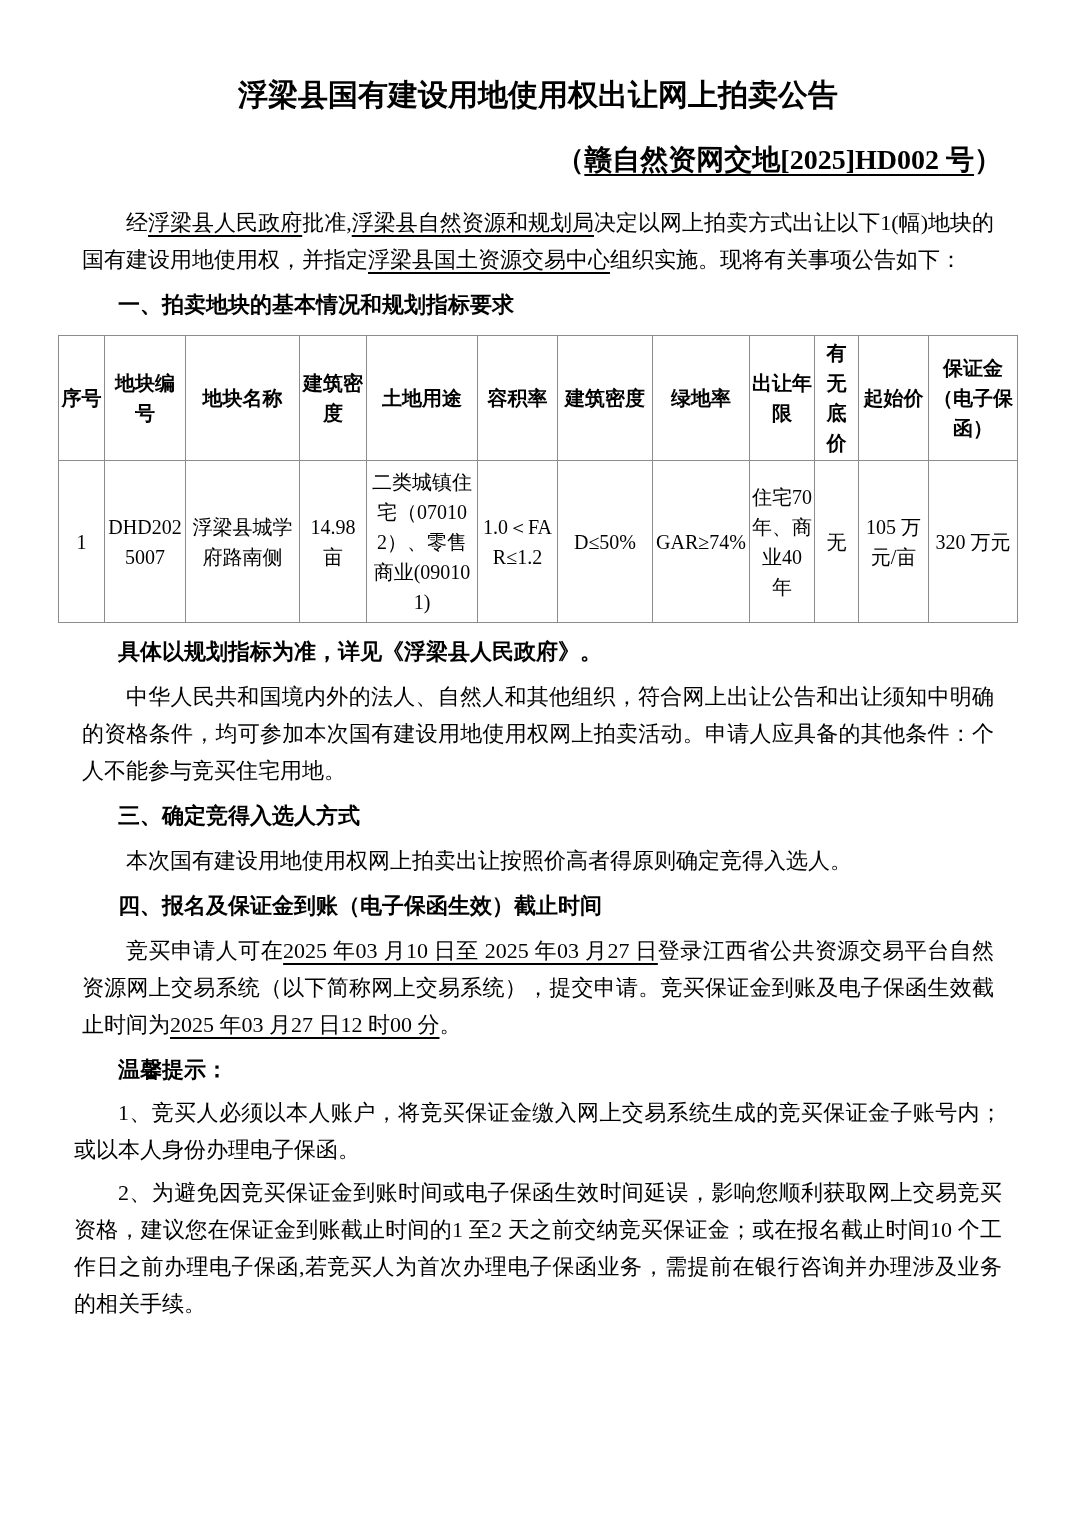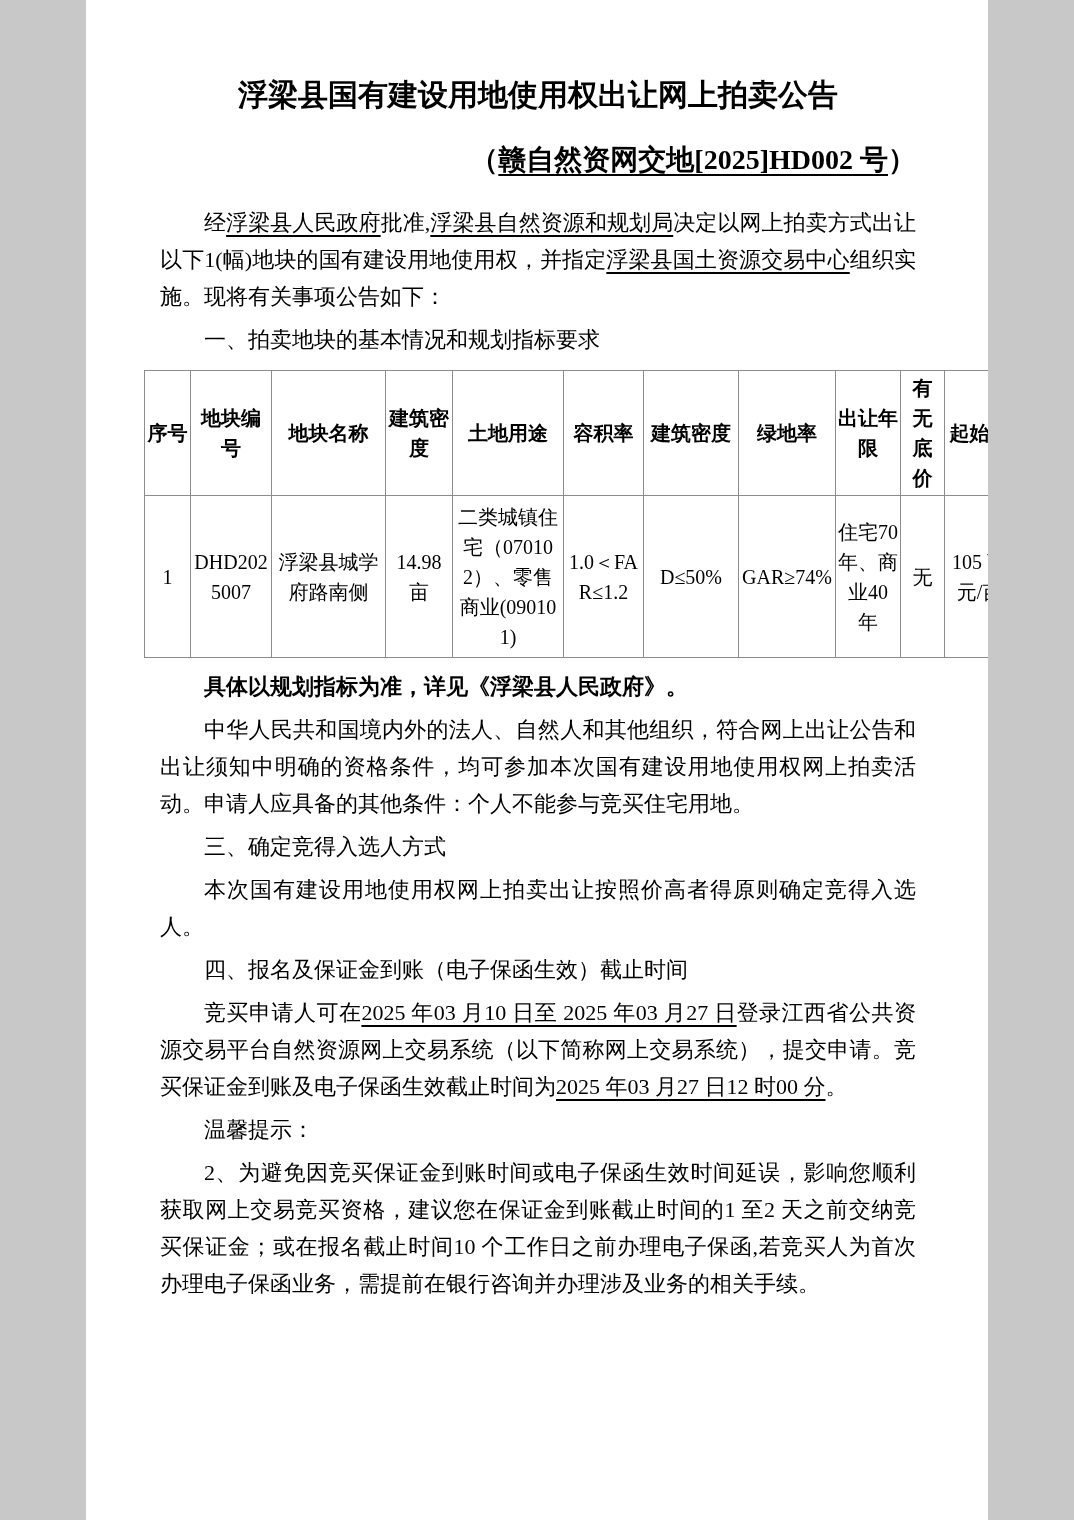--- a/index.html
+++ b/index.html
@@ -1,36 +1,36 @@
 <!DOCTYPE html>
 <html><head>
 <meta charset="utf-8">
 <style>
   html,body{margin:0;padding:0;background:#c8c8c8;}
   .page{
-    width:902px;height:1520px;background:#ffffff;margin:0 auto;
+    width:1074px;height:1520px;background:#ffffff;margin:0 auto;
     font-family:"Liberation Serif","DejaVu Serif",serif;color:#000;
     box-sizing:border-box;overflow:hidden;
   }
   .content{
     padding:74px 72px 0 74px;
     font-size:22px;line-height:37px;text-align:justify;
   }
   .doc-title{
     font-size:30px;font-weight:bold;text-align:center;text-indent:0;
     line-height:42px;margin:0 0 24px 0;
   }
   .doc-number{
     font-size:28px;font-weight:bold;text-align:right;text-indent:0;
     line-height:40px;margin:0 0 24px 0;
   }
-  .para{margin:0;text-indent:44px;}
-  .sec-heading{font-weight:normal;text-indent:44px;margin:6px 0 6px 0;}
+  .para{margin:8px;text-indent:44px;}
+  .sec-heading{font-weight:bold;text-indent:44px;margin:6px 0 6px 0;}
   .bold-note{font-weight:bold;text-indent:44px;margin:4px 0 6px 0;}
-  .tips-heading{font-weight:normal;text-indent:44px;margin:6px 0 0 0;}
+  .tips-heading{font-weight:bold;text-indent:44px;margin:6px 0 0 0;}
   .tip{text-indent:44px;margin:6px 0 0 0;}
   .u{
     text-decoration:underline;
     text-decoration-thickness:1.5px;
     text-underline-offset:5px;
   }
   .tbl-wrap{margin:12px 0 10px -16px;}
   table.parcel{
     border-collapse:collapse;table-layout:fixed;width:959px;
     font-size:20px;line-height:30px;text-align:center;
@@ -109,16 +109,17 @@
 
     <p class="para">中华人民共和国境内外的法人、自然人和其他组织，符合网上出让公告和出让须知中明确的资格条件，均可参加本次国有建设用地使用权网上拍卖活动。申请人应具备的其他条件：个人不能参与竞买住宅用地。</p>
 
     <div class="sec-heading">三、确定竞得入选人方式</div>
     <p class="para">本次国有建设用地使用权网上拍卖出让按照价高者得原则确定竞得入选人。</p>
 
     <div class="sec-heading">四、报名及保证金到账（电子保函生效）截止时间</div>
     <p class="para"><span>竞买申请人可在</span><span class="u">2025 年03 月10 日至 2025 年03 月27 日</span><span>登录江西省公共资源交易平台自然资源网上交易系统（以下简称网上交易系统），提交申请。竞买保证金到账及电子保函生效截止时间为</span><span class="u">2025 年03 月27 日12 时00 分</span><span>。</span></p>
 
     <div class="tips-heading">温馨提示：</div>
+    <p class="tip">1、竞买人必须以本人账户，将竞买保证金缴入网上交易系统生成的竞买保证金子账号内；或以本人身份办理电子保函。</p>
     <p class="tip">2、为避免因竞买保证金到账时间或电子保函生效时间延误，影响您顺利获取网上交易竞买资格，建议您在保证金到账截止时间的1 至2 天之前交纳竞买保证金；或在报名截止时间10 个工作日之前办理电子保函,若竞买人为首次办理电子保函业务，需提前在银行咨询并办理涉及业务的相关手续。</p>
 
   </div>
 </div>
 
 </body></html>

